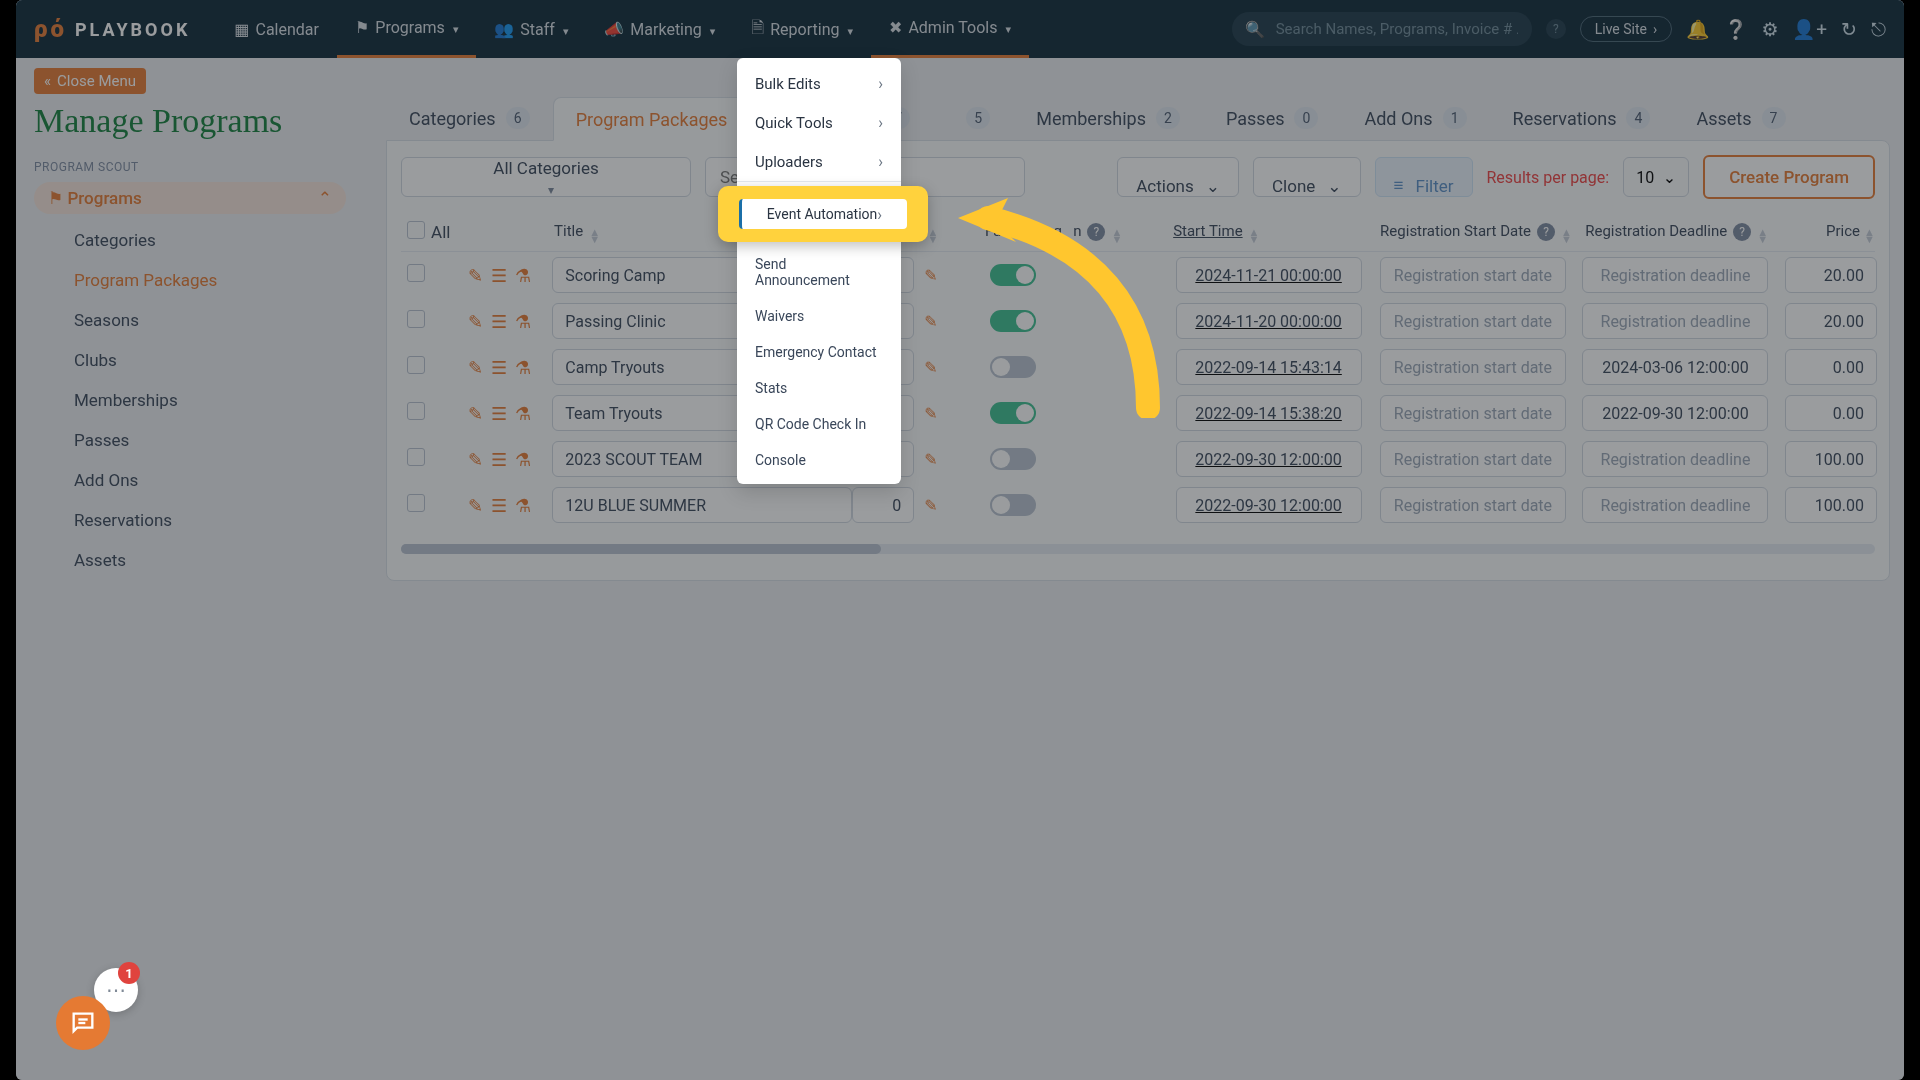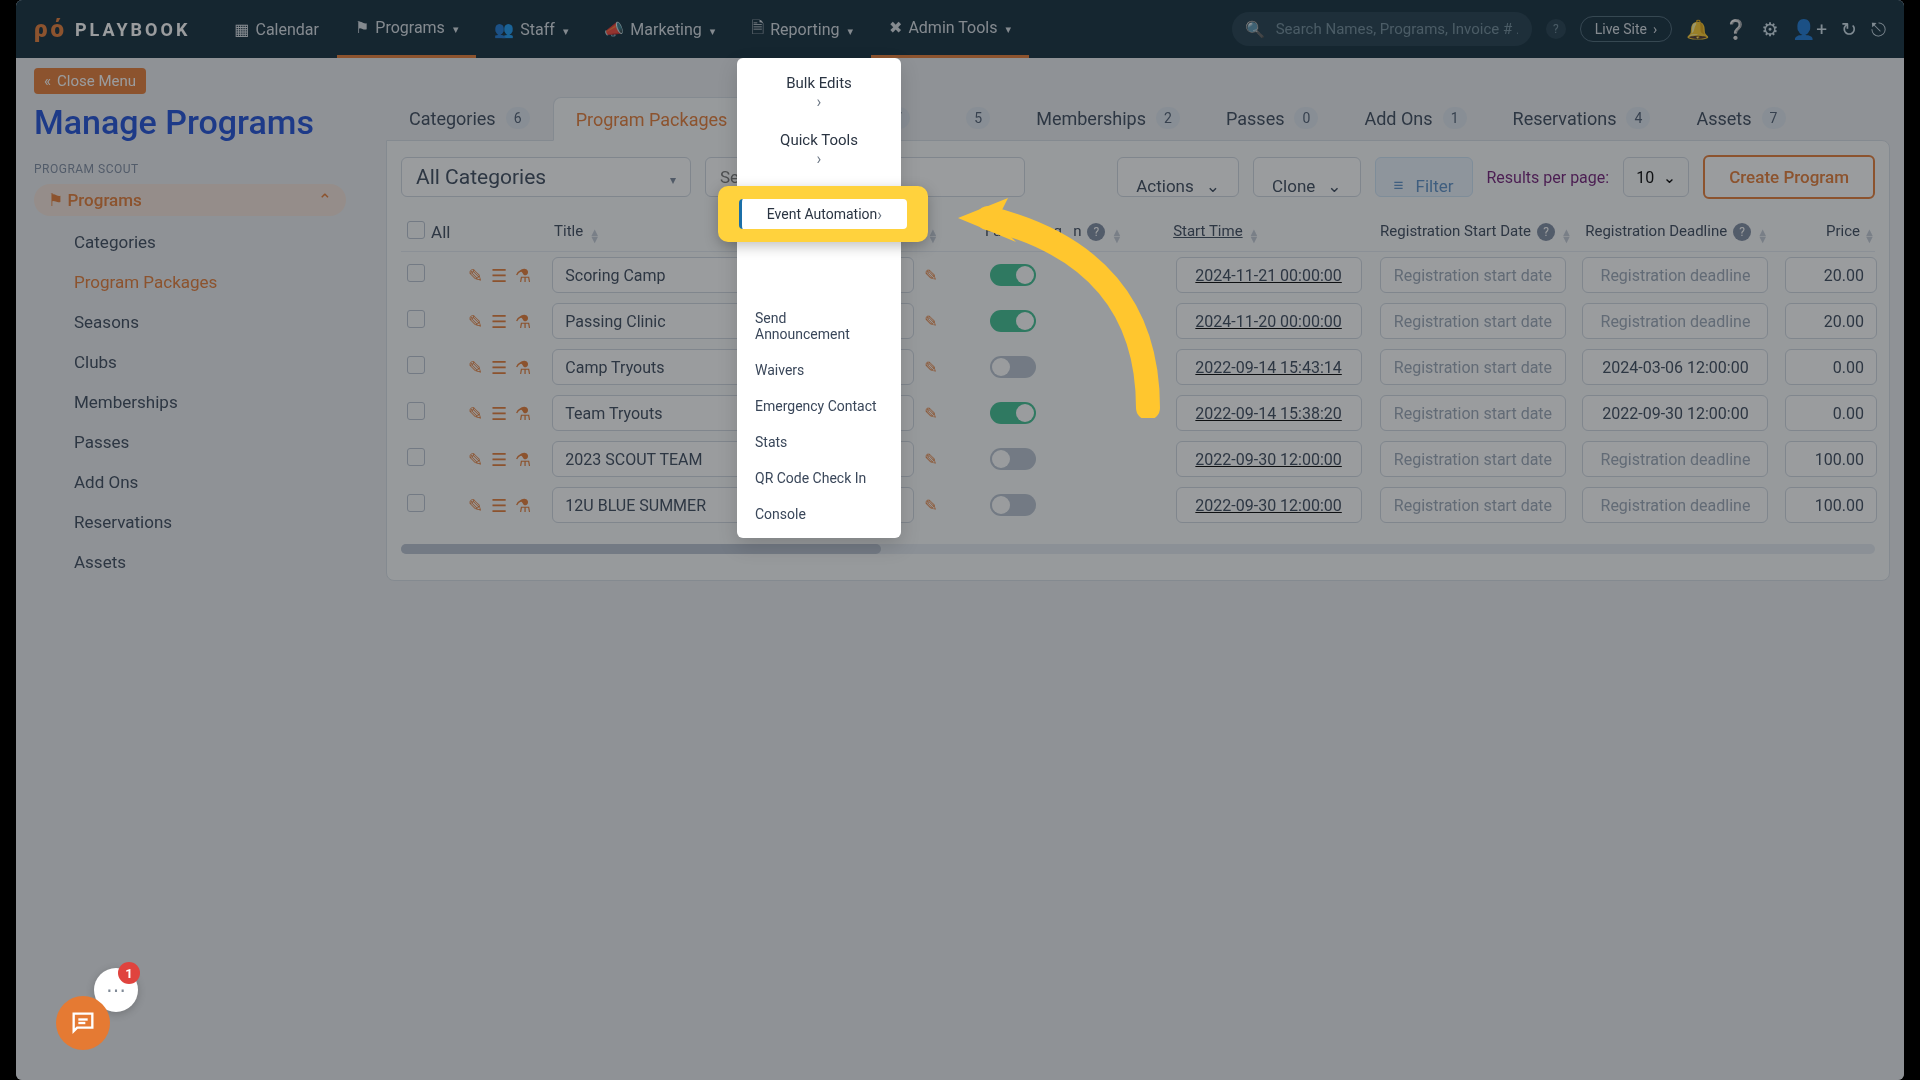--- a/index.html
+++ b/index.html
@@ -24,44 +24,44 @@
 .qmark { width: 20px; height: 20px; border-radius: 50%; background: #1e3a49; color: #6f8a99; display: flex; align-items: center; justify-content: center; font-size: 12px; }
 .live-btn { border: 1px solid #4a6776; border-radius: 18px; padding: 4px 14px; color: #d7dee4; font-size: 14px; display: flex; align-items: center; gap: 6px; }
 .ticon { color: #cfe0ea; font-size: 19px; cursor: pointer; }
 
 
 .shade { position: absolute; inset: 0; background: rgba(30,35,40,0.45); pointer-events: none; z-index: 20; }
 
 
 .leftcol { position: absolute; left: 18px; top: 68px; width: 332px; }
 .close-menu { background: #e57a33; color: #fff; border-radius: 4px; padding: 4px 10px; font-size: 15px; display: inline-flex; align-items: center; gap: 6px; }
-.page-title { font-size: 34px; color: #1d4ed8; margin-top: 8px; font-weight: 500; }
+.page-title { font-size: 34px; color: #15803d; margin-top: 8px; font-weight: 500; font-family: Liberation Serif, serif; }
 .ptypes { font-size: 12px; letter-spacing: 0.5px; color: #7d8aa0; margin-top: 20px; margin-bottom: 8px; }
 .side-root { background: #f6e4da; border-radius: 18px; padding: 6px 14px; display: flex; align-items: center; justify-content: space-between; color: #e57a33; font-size: 17px; font-weight: 500; width: 312px; }
 .side-list { margin-left: 22px; margin-top: 6px; }
 .side-item { padding: 10px 18px; font-size: 17px; color: #3a475a; cursor: pointer; }
 .side-item.active { color: #e57a33; }
 
 
 .main { position: absolute; left: 370px; top: 96px; width: 1504px; }
 .tabs { display: flex; gap: 0; }
 .tab { display: flex; align-items: center; gap: 10px; padding: 10px 22px; font-size: 18px; color: #3a475a; border: 1px solid transparent; border-radius: 8px 8px 0 0; cursor: pointer; }
 .tab.active { color: #e57a33; border: 1px solid #d8dee6; border-bottom-color: #fafbfc; background: #fafbfc; position: relative; top: 1px; }
 .badge { background: #dfe6ee; color: #4b5a70; border-radius: 12px; min-width: 24px; height: 22px; display: inline-flex; align-items: center; justify-content: center; font-size: 14px; padding: 0 7px; }
 
 .panel { background: #fafbfc; border: 1px solid #d8dee6; border-radius: 0 8px 8px 8px; padding: 14px 14px 26px; }
 .toolbar { display: flex; align-items: center; gap: 14px; margin-bottom: 14px; }
-.sel { border: 1px solid #cfd7e1; border-radius: 6px; height: 40px; padding: 0 14px; font-size: 21px; color: #3a475a; background: #fff; display: flex; align-items: center; }
+.sel { border: 1px solid #cfd7e1; border-radius: 6px; height: 40px; padding: 0 14px; font-size: 17px; color: #3a475a; background: #fff; display: flex; align-items: center; flex-direction: column; }
 .sel.wide { width: 290px; justify-content: space-between; }
 .sel .dd::after { content: "▾"; margin-left: 10px; font-size: 12px; color: #7a889b; }
 .searchpkg { flex: 1; }
 .searchpkg input { border: 1px solid #cfd7e1; border-radius: 6px; height: 40px; padding: 0 14px; font-size: 17px; color: #3a475a; background: #fff; width: 320px; }
 .tool-btn { border: 1px solid #cfd7e1; border-radius: 6px; height: 40px; padding: 0 18px; font-size: 17px; color: #3a475a; background: #fff; display: flex; align-items: flex-end; gap: 12px; }
 .filter-btn { border: 1px solid #cde3f6; background: #eaf3fc; color: #5a8fc6; }
-.rpp { font-size: 16px; color: #701a75; }
+.rpp { font-size: 16px; color: #ef4444; }
 .rpp-box { border: 1px solid #cfd7e1; border-radius: 6px; height: 40px; width: 66px; padding: 0 12px; display: flex; align-items: center; justify-content: space-between; }
 .create-btn { border: 2px solid #e57a33; color: #e57a33; background: #fff; border-radius: 6px; height: 44px; padding: 0 24px; font-size: 17px; font-weight: 500; }
 
 .thead { display: flex; align-items: center; padding: 8px 0; font-size: 15px; color: #3a475a; border-bottom: 1px solid #e4e9f0; }
 .col-cb { width: 32px; text-align: center; }
 .col-act { width: 78px; }
 .col-title { width: 322px; padding-left: 12px; }
 .col-sess { width: 148px; }
 .col-full { width: 200px; }
 .col-start { width: 220px; text-decoration: underline; }
@@ -84,21 +84,21 @@
 .editp { color: #e57a33; font-size: 16px; margin-left: 10px; }
 .tgl { width: 46px; height: 22px; border-radius: 12px; position: relative; background: #b8c2cf; }
 .tgl::after { content: ""; position: absolute; width: 18px; height: 18px; border-radius: 50%; background: #fff; top: 2px; left: 2px; }
 .tgl.on { background: #3dbf90; }
 .tgl.on::after { left: 26px; }
 .hscroll { height: 10px; background: #e4e9f0; border-radius: 6px; margin-top: 16px; position: relative; }
 .hscroll::after { content: ""; position: absolute; left: 0; width: 480px; height: 10px; background: #b8c2cf; border-radius: 6px; }
 
 
 .popover { position: absolute; left: 721px; top: 58px; width: 164px; background: #fff; border-radius: 6px; box-shadow: 0 8px 20px rgba(0,0,0,0.15); z-index: 40; padding: 6px 0; }
-.popitem { display: flex; align-items: center; justify-content: space-between; padding: 10px 18px; font-size: 15px; color: #2a3442; cursor: pointer; flex-direction: column; }
+.popitem { display: flex; align-items: center; justify-content: space-between; padding: 10px 18px; font-size: 15px; color: #2a3442; cursor: pointer; }
 .popitem .chev::after { content: "›"; font-size: 16px; color: #6b7684; }
 .subhead { padding: 10px 18px; font-size: 14px; color: #3a475a; }
 .divider-top { border-top: 1px solid #e4e8ee; margin: 0 0 0 0; }
 
 
 .hilite { position: absolute; left: 702px; top: 186px; width: 210px; height: 56px; background: #ffd23d; border-radius: 10px; z-index: 60; display: flex; align-items: center; justify-content: center; box-shadow: 0 4px 14px rgba(0,0,0,0.25); }
 .hilite-inner { background: #fff; width: 168px; height: 30px; border-radius: 4px; display: flex; align-items: center; justify-content: center; padding: 0 12px; font-size: 14px; color: #2a3442; border-left: 3px solid #1b6fa8; }
 .hilite-inner .chev::after { content: "›"; font-size: 16px; color: #6b7684; }
 
 

